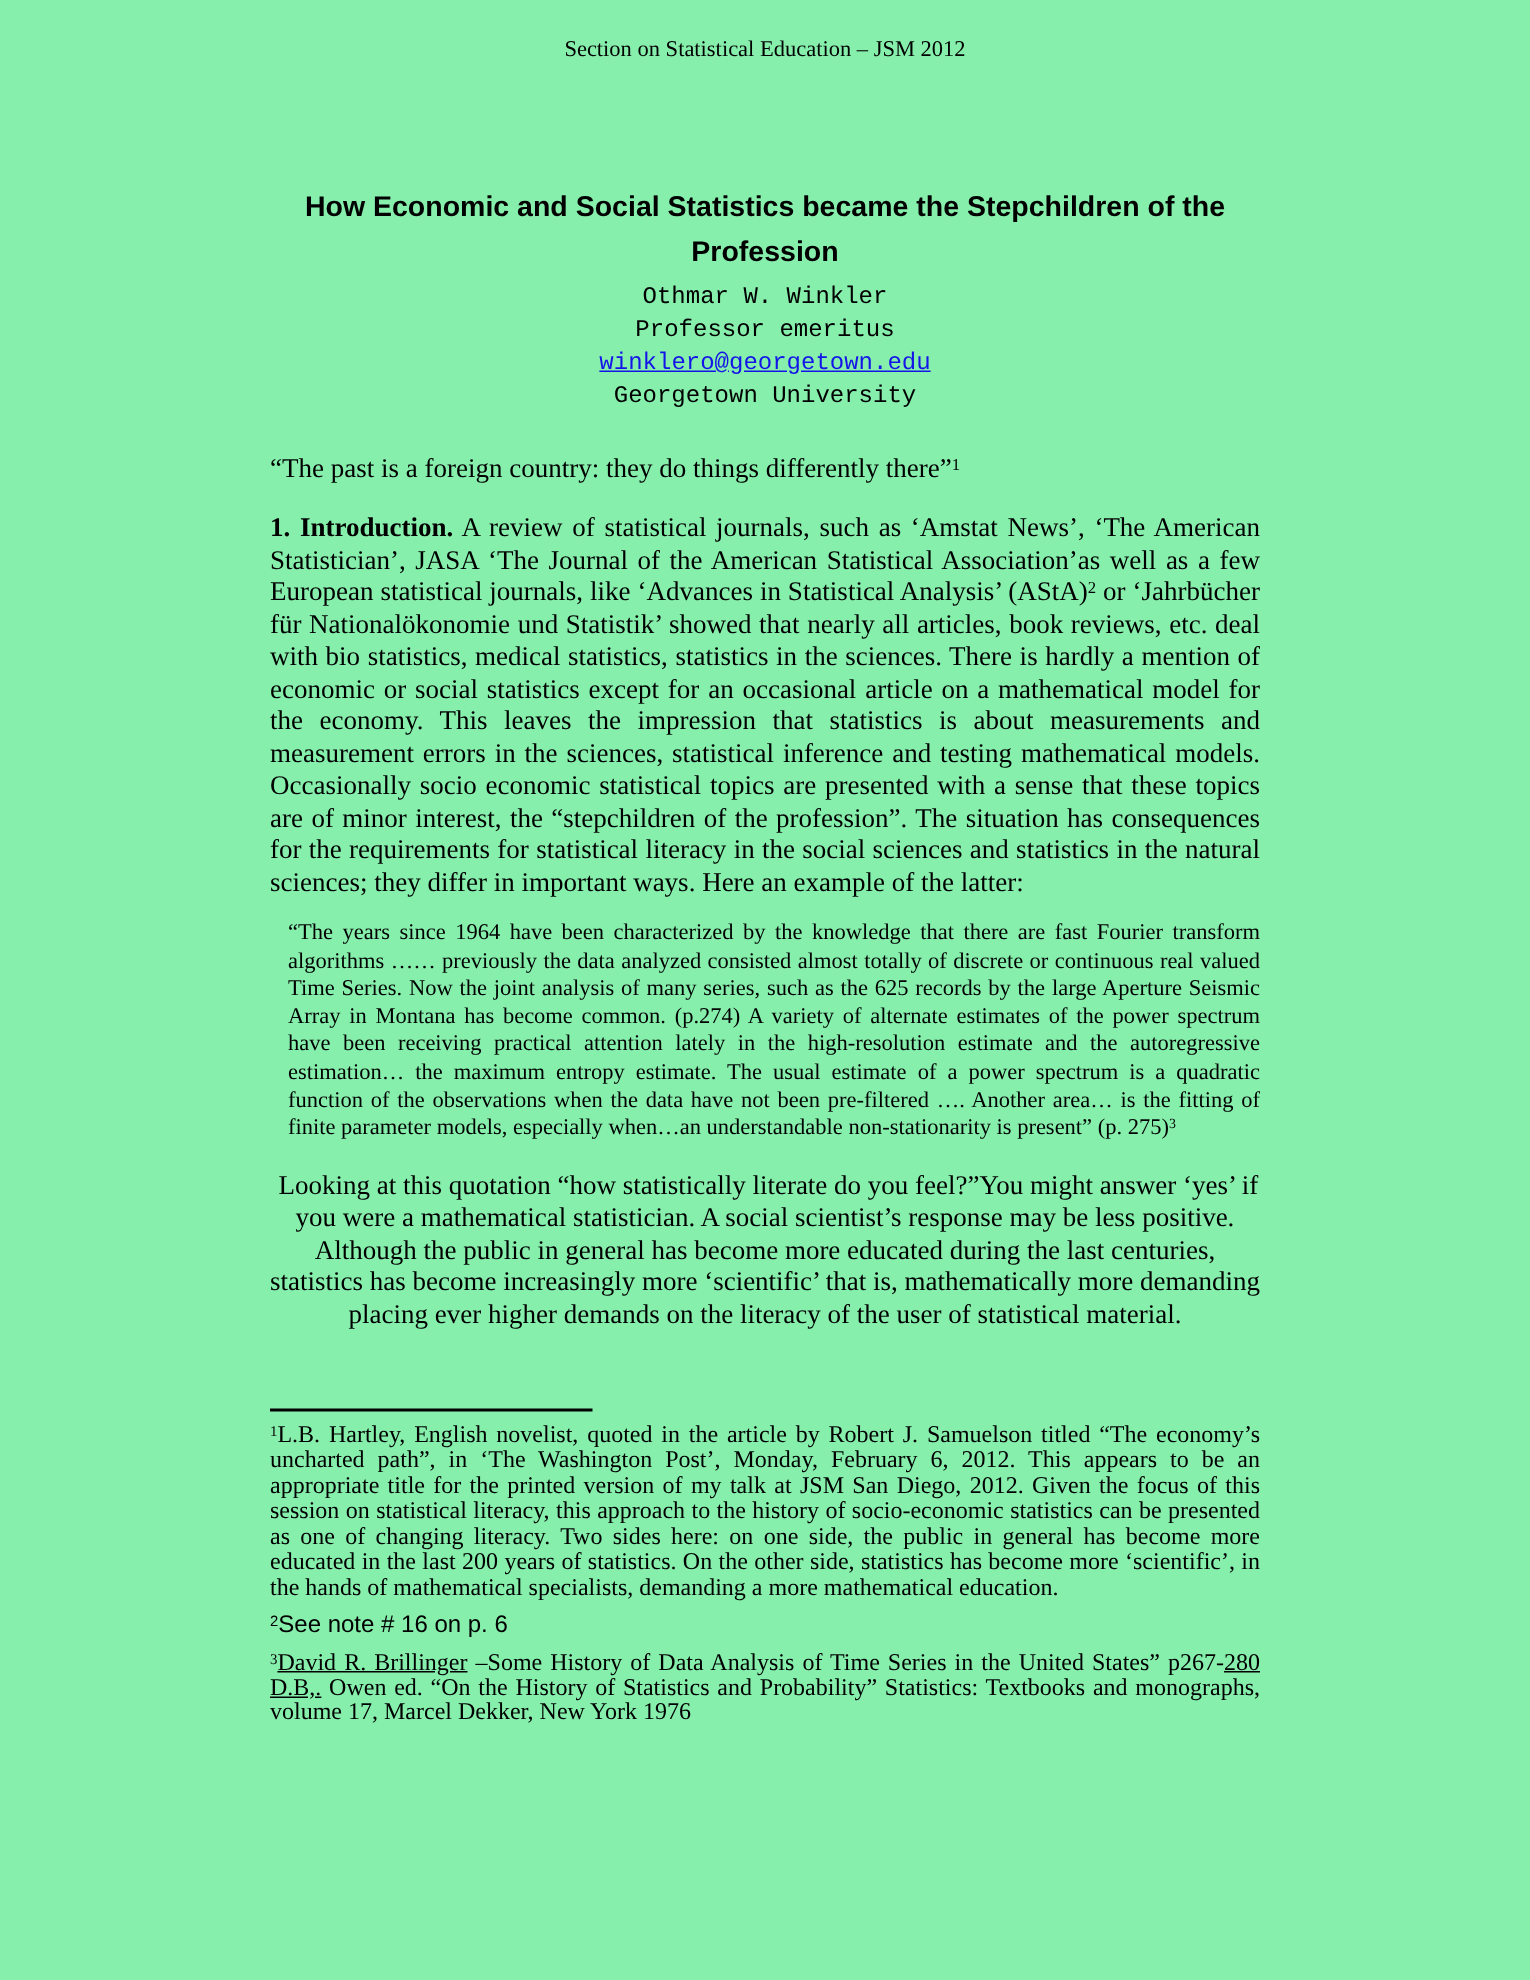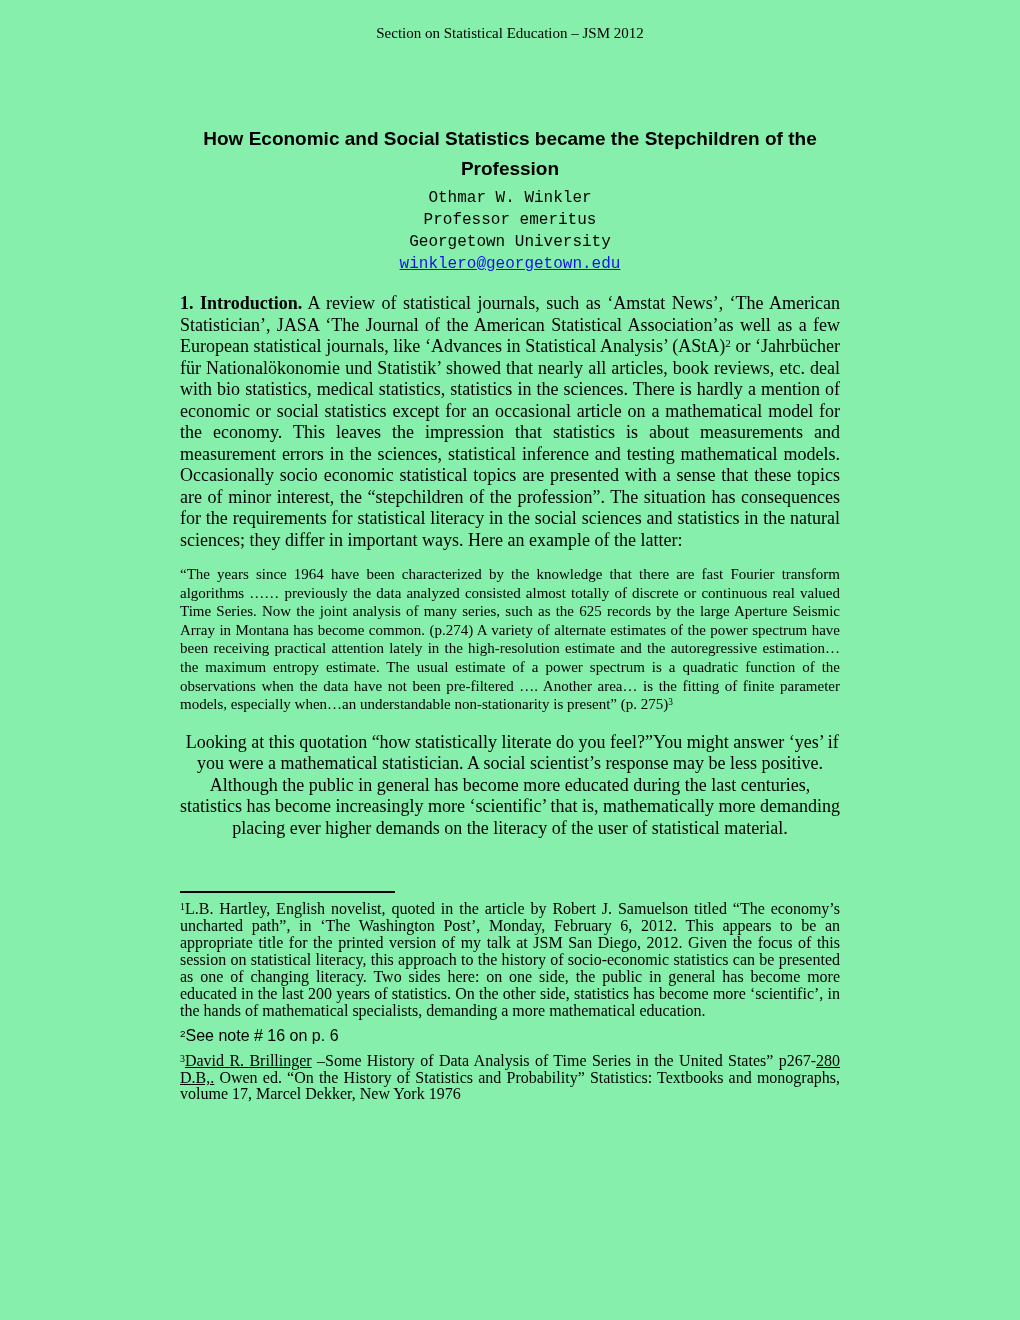--- a/index.html
+++ b/index.html
@@ -43,21 +43,21 @@
   }
   .body-par {
     margin: 18px 0 0 0;
     font-size: 18px;
     line-height: 21.5px;
   }
   .justified { text-align: justify; }
   .ragged { text-align: center; white-space: pre-wrap; }
   .sec-head { font-weight: bold; }
   .blockquote {
-    margin: 14px 0 0 0;
+    margin: 14px 0 0 12px;
     font-size: 15px;
     line-height: 18.6px;
     text-align: justify;
   }
   .fnref {
     font-size: 0.62em;
     line-height: 0;
     vertical-align: baseline;
     position: relative;
     top: -0.45em;
@@ -93,26 +93,27 @@
 
 <div class="page">
 
   <div class="running-header">Section on Statistical Education – JSM 2012</div>
 
   <h1 class="title">How  Economic and Social Statistics became the Stepchildren of the Profession</h1>
 
   <div class="author-block">
     <div>Othmar W. Winkler</div>
     <div>Professor emeritus</div>
-    <div>Georgetown University</div>
     <div>
       <a class="email-link" style="color: rgb(20, 20, 232);">winklero@georgetown.edu</a>
     </div>
+    <div>Georgetown University</div>
   </div>
 
+  <p class="epigraph"><span>“The past is a foreign country: they do things differently there”</span><sup class="fnref">1</sup></p>
 
   <p class="body-par justified"><span class="sec-head">1. Introduction.</span><span> A review of statistical journals, such as ‘Amstat News’, ‘The American Statistician’, JASA ‘The Journal of the American Statistical Association’as well as a few  European statistical journals, like ‘Advances in Statistical Analysis’ (AStA)</span><sup class="fnref">2</sup><span> or ‘Jahrbücher für Nationalökonomie und Statistik’ showed that nearly all articles, book reviews,  etc. deal with bio statistics, medical statistics, statistics in the sciences. There is hardly a mention of economic or social statistics except for an occasional article on a mathematical model for the economy. This leaves the impression that statistics is about measurements and measurement errors in the sciences, statistical inference and testing mathematical models.  Occasionally socio economic statistical topics are presented with a sense that these topics are of minor interest, the “stepchildren of the profession”. The situation has consequences for the requirements for statistical literacy in the social sciences and statistics in the natural sciences; they differ in important ways. Here an example of the latter:</span></p>
 
   <p class="blockquote"><span>“The years since 1964 have been characterized by the knowledge that there are fast Fourier  transform algorithms …… previously the data analyzed consisted almost totally of discrete or continuous real valued Time Series. Now the joint analysis of many series, such as the 625 records by the large Aperture Seismic Array in Montana has become common. (p.274)  A variety of alternate estimates of the power spectrum have been receiving practical attention lately in the high-resolution estimate and the autoregressive estimation… the maximum entropy estimate. The usual estimate of a power spectrum is a quadratic function of the observations when the data have not been pre-filtered …. Another area… is the fitting of finite parameter models, especially when…an understandable non-stationarity is present” (p. 275)</span><sup class="fnref">3</sup></p>
 
   <p class="body-par ragged"> Looking at this quotation “how statistically literate do you feel?”You might answer ‘yes’ if you were a mathematical statistician. A social scientist’s response may be less positive. Although the public in general has become more educated during the last centuries, statistics has become increasingly more ‘scientific’ that is, mathematically more demanding placing ever higher demands on the literacy of the user of statistical material.</p>
 
   <hr class="footnote-sep">
 
   <p class="footnote justified"><sup class="fnref">1</sup><span>L.B. Hartley, English novelist, quoted in the article by Robert J. Samuelson titled “The economy’s uncharted path”, in ‘The Washington Post’, Monday, February 6, 2012. This appears to be an appropriate title for the printed version of my talk at JSM San Diego, 2012. Given the focus of this session on statistical literacy,  this approach to the history of socio-economic statistics can be presented as one of changing literacy.  Two sides here: on one side, the public in general has become more educated in the last 200 years of statistics. On the other side, statistics has become more ‘scientific’, in the hands of mathematical specialists, demanding a more mathematical education.</span></p>

